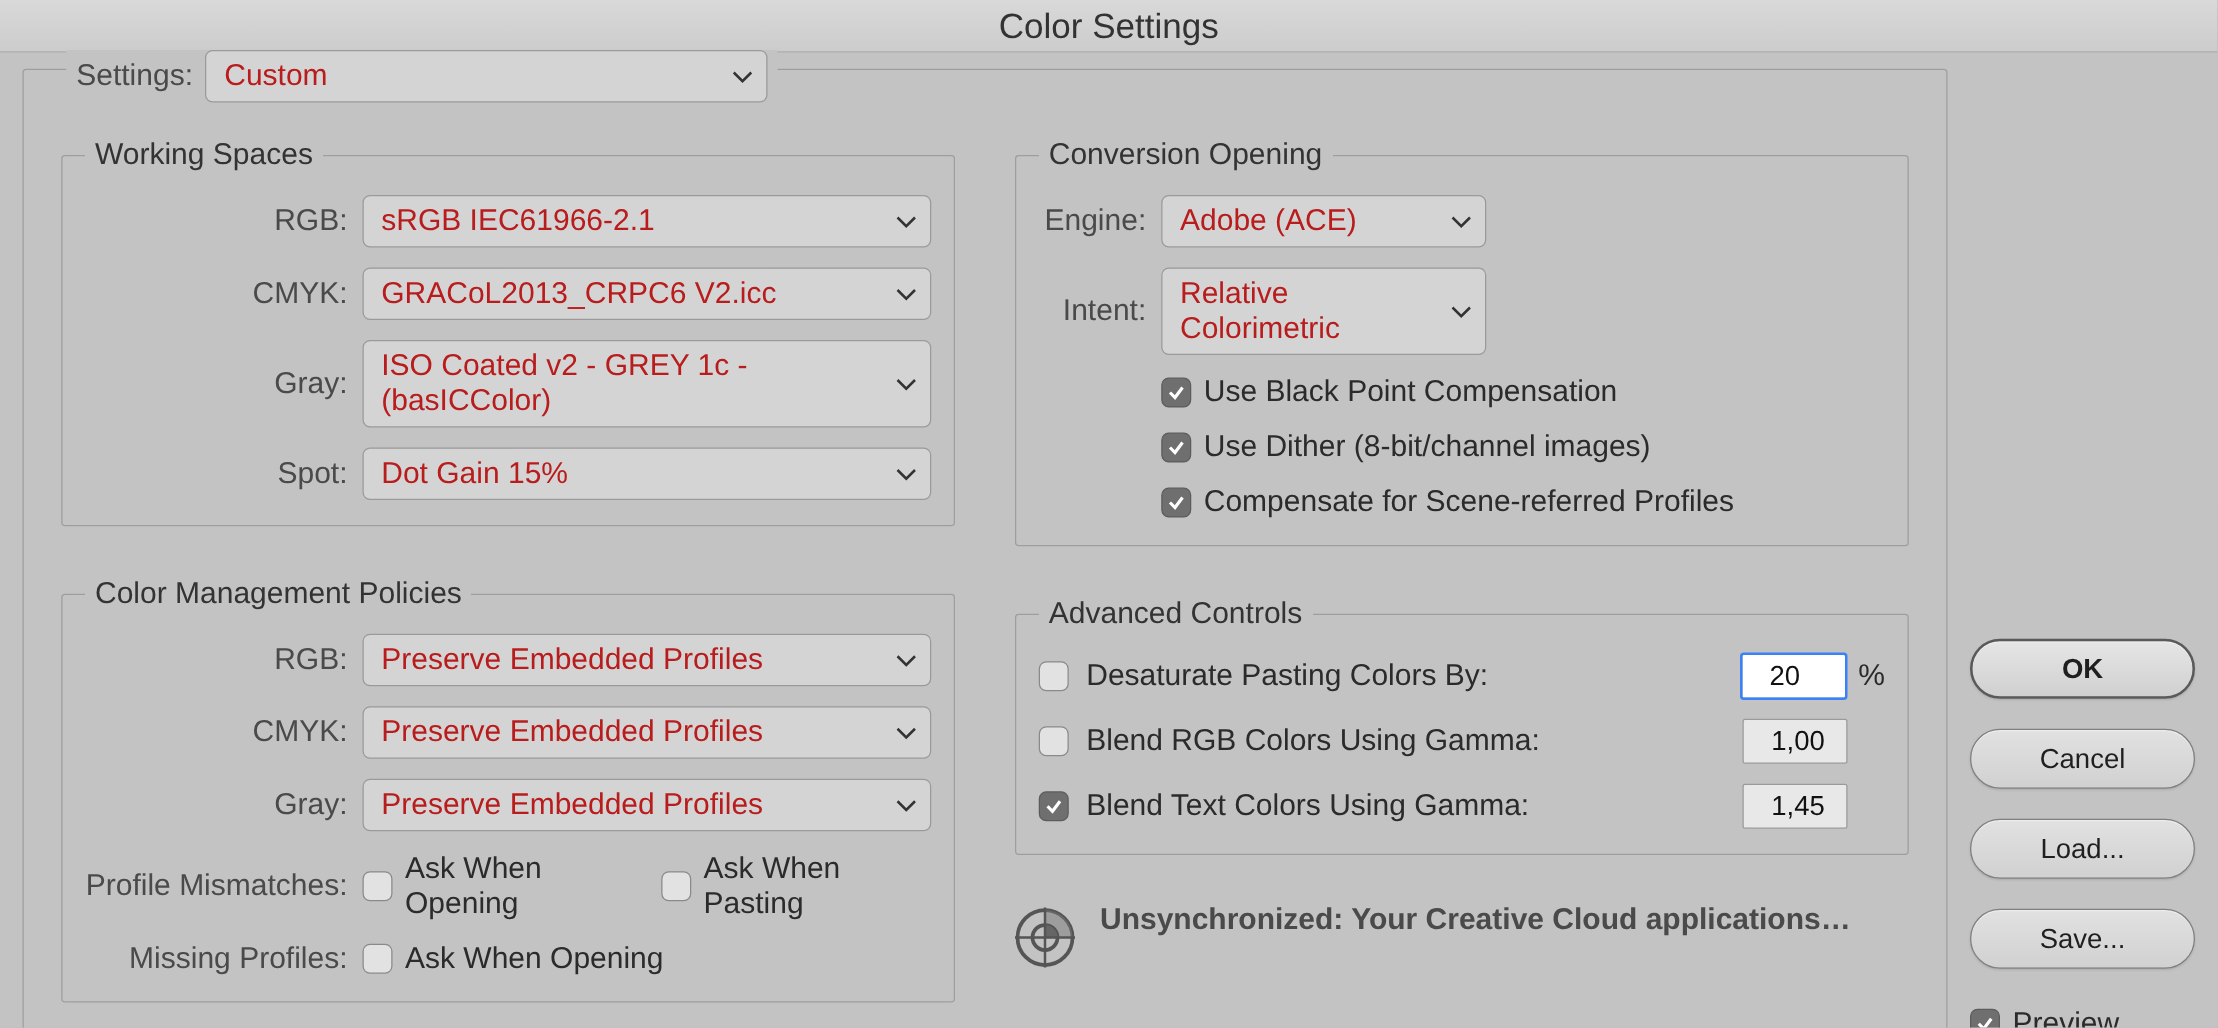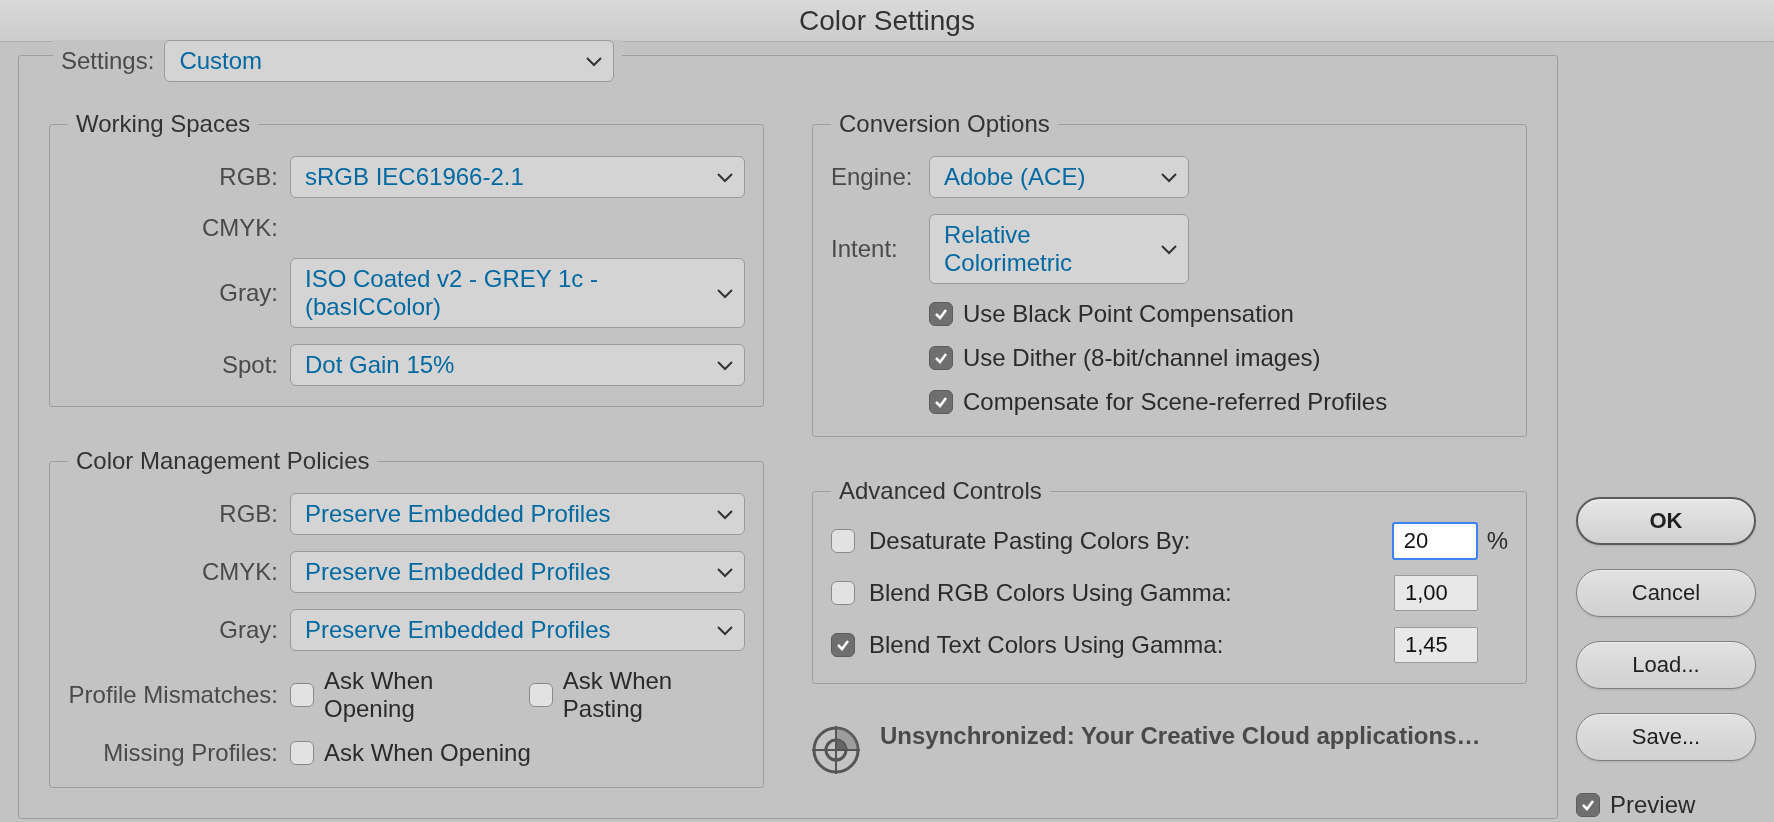--- a/index.html
+++ b/index.html
@@ -78,21 +78,21 @@
     color: var(--text-soft);
     font-size: 24px;
   }
   .dropdown {
     display: inline-flex; align-items: center; justify-content: space-between;
     background: var(--field-bg);
     border: 1px solid var(--field-border);
     border-radius: 6px;
     padding: 6px 10px 6px 14px;
     cursor: default;
-    color: #0369a1;
+    color: #b91c1c;
     min-height: 40px;
   }
   .dropdown .chev {
     margin-left: 10px;
     width: 18px; height: 12px;
     flex: 0 0 auto;
   }
   .chev svg { display:block; }
   .two-col {
     display: grid;
@@ -104,21 +104,21 @@
   .row {
     display: grid;
     align-items: center;
     gap: 12px;
   }
   .row.ws { grid-template-columns: 210px 1fr; }
   .row.ws .label { text-align: right; }
   .row.pol { grid-template-columns: 210px auto; }
   .row.pol .label { text-align: right; }
   .row.conv { grid-template-columns: 86px 1fr; }
-  .row.conv .label { }
+  .row.conv .label { text-align: right; }
   .row.conv-chk { grid-template-columns: 86px auto; }
   .row.adv { display:flex; align-items:center; gap:14px; }
   .adv-label { flex: 0 0 auto; }
   .adv-spacer { flex: 1 1 auto; }
   .adv-input-wrap { display:flex; align-items:center; gap:10px; }
   .checkbox {
     width: 24px; height: 24px;
     border-radius: 6px;
     border: 1px solid var(--check-border);
     background: #e2e2e2;
@@ -136,21 +136,21 @@
     grid-template-columns: 210px auto auto;
     align-items: center;
     gap: 12px;
   }
   .inline-checks .label { text-align: right; }
   .chk-with-label { display:inline-flex; align-items:center; gap:10px; margin-right: 30px; }
   .textinput {
     background: #e8e8e8;
     border: 1px solid #9a9a9a;
     border-radius: 2px;
-    padding: 4px 10px;
+    padding: 4px 22px;
     font-size: 22px;
     width: 84px;
     text-align: left;
     color: #111;
     min-height: 34px;
   }
   .textinput.focused {
     outline: 2px solid var(--focus);
     outline-offset: -1px;
     background: #fff;
@@ -222,20 +222,28 @@
                     <span>sRGB IEC61966-2.1</span>
                     <span class="chev">
                         <svg viewBox="0 0 18 12">
                           <path d="M2 3 L9 10 L16 3" fill="none" stroke="#333" stroke-width="2"></path>
                         </svg>
                       </span>
                   </div>
                 </div>
                 <div class="row ws">
                   <span class="label">CMYK:</span>
+                  <div class="dropdown lg">
+                    <span>GRACoL2013_CRPC6 V2.icc</span>
+                    <span class="chev">
+                        <svg viewBox="0 0 18 12">
+                          <path d="M2 3 L9 10 L16 3" fill="none" stroke="#333" stroke-width="2"></path>
+                        </svg>
+                      </span>
+                  </div>
                 </div>
                 <div class="row ws">
                   <span class="label">Gray:</span>
                   <div class="dropdown lg">
                     <span>ISO Coated v2 - GREY 1c - (basICColor)</span>
                     <span class="chev">
                         <svg viewBox="0 0 18 12">
                           <path d="M2 3 L9 10 L16 3" fill="none" stroke="#333" stroke-width="2"></path>
                         </svg>
                       </span>
@@ -311,21 +319,21 @@
                   </span>
                 </div>
               </div>
             </fieldset>
 
           </div>
 
           <div class="stack">
 
             <fieldset class="group">
-              <legend>Conversion Options</legend>
+              <legend>Conversion Opening</legend>
               <div class="stack">
                 <div class="row conv">
                   <span class="label">Engine:</span>
                   <div class="dropdown sm" style="width:260px">
                     <span>Adobe (ACE)</span>
                     <span class="chev">
                         <svg viewBox="0 0 18 12">
                           <path d="M2 3 L9 10 L16 3" fill="none" stroke="#333" stroke-width="2"></path>
                         </svg>
                       </span>

